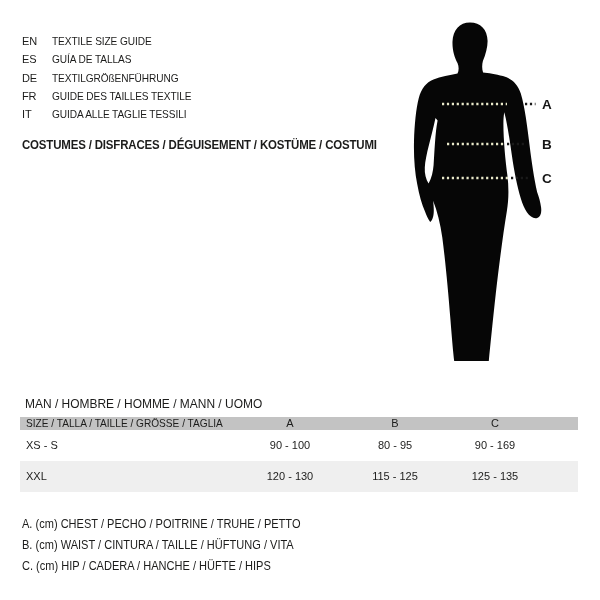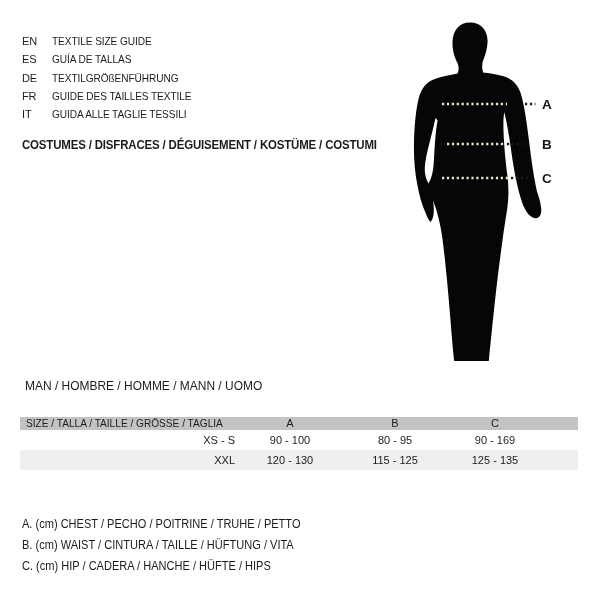--- a/index.html
+++ b/index.html
@@ -18,30 +18,30 @@
   
   .heading{
     position:absolute;left:22px;top:137px;font-size:13.5px;font-weight:700;
     letter-spacing:-0.2px;white-space:nowrap;transform:scaleX(0.85);transform-origin:0 50%;
   }
 
   
   .figure{position:absolute;left:395px;top:15px;width:205px;height:360px;}
 
   
-  .table-title{position:absolute;left:25px;top:378px;font-size:13px;font-weight:500;white-space:nowrap;}
+  .table-title{position:absolute;left:25px;top:396px;font-size:13px;font-weight:500;white-space:nowrap;}
   table.size-table{
     position:absolute;left:20px;top:417px;width:558px;
     border-collapse:collapse;table-layout:fixed;font-size:11px;color:#1c1c1b;
   }
   table.size-table th,table.size-table td{padding:0;font-weight:500;line-height:1;vertical-align:middle;}
   table.size-table thead tr{background:#c3c3c3;height:13px;}
-  table.size-table tbody tr{height:20px;}
+  table.size-table tbody tr{height:31px;}
   table.size-table tbody tr.alt{background:#efefef;}
-  .cell-size{text-align:right;padding-left:6px !important;}
+  .cell-size{text-align:left;padding-left:6px !important;}
   .cell-num{text-align:center;}
 
   
   .legend{position:absolute;left:22px;top:514px;font-size:12px;font-weight:500;}
   .legend-line{height:21px;line-height:21px;white-space:nowrap;}
 </style>
 </head>
 <body>
 
 <div class="lang-list">

